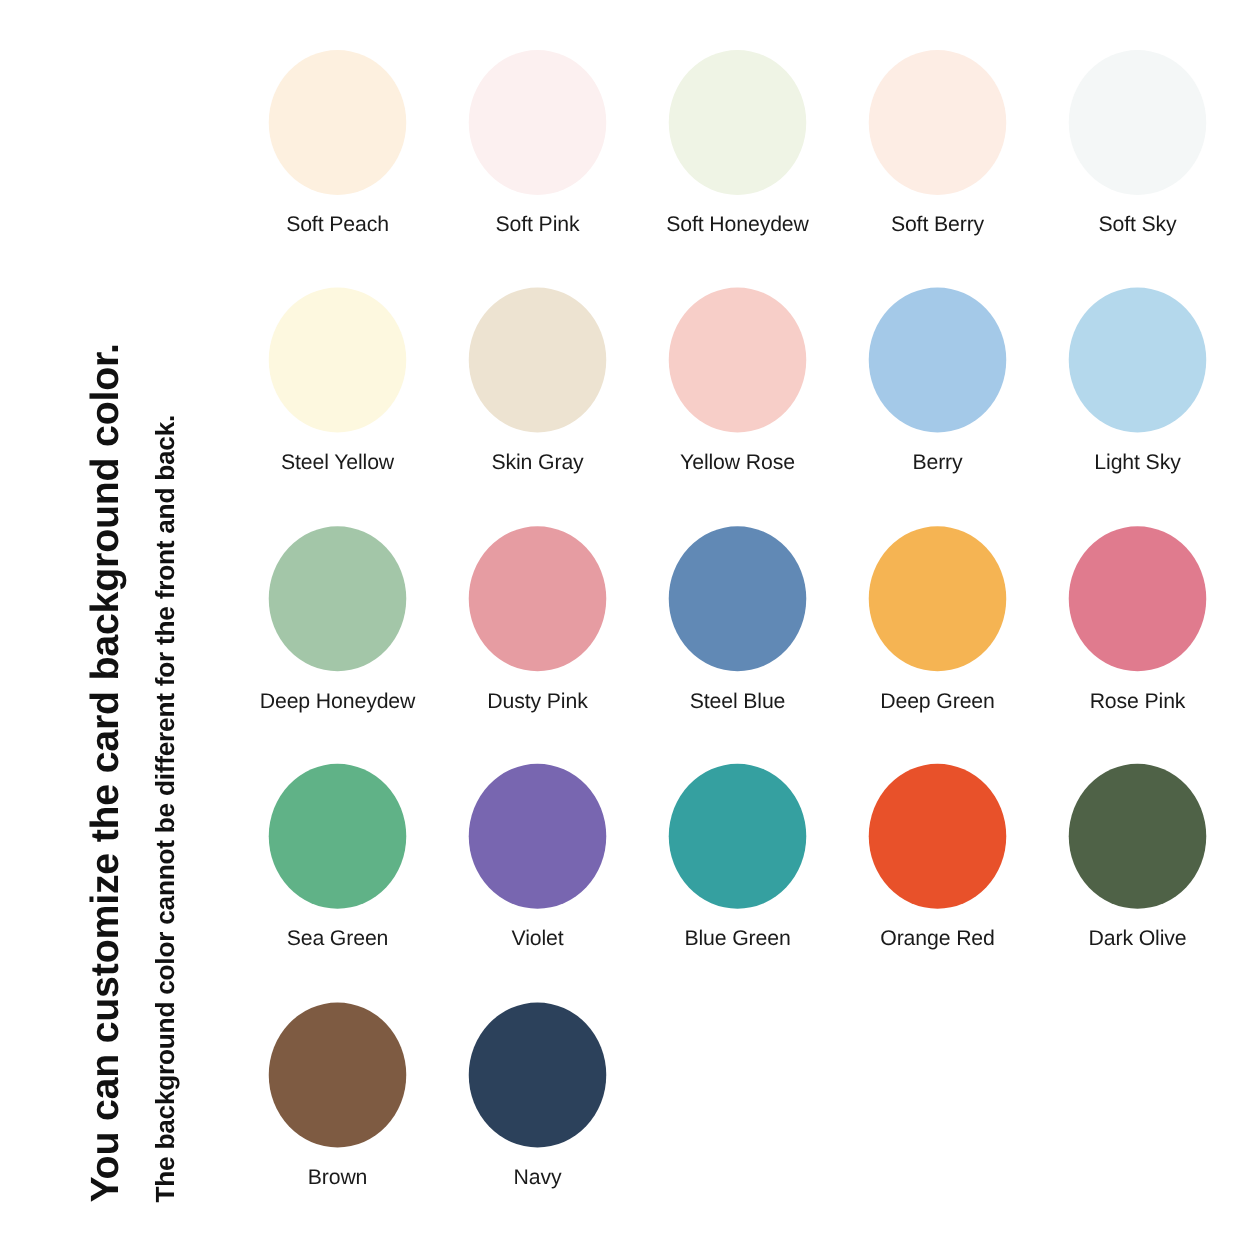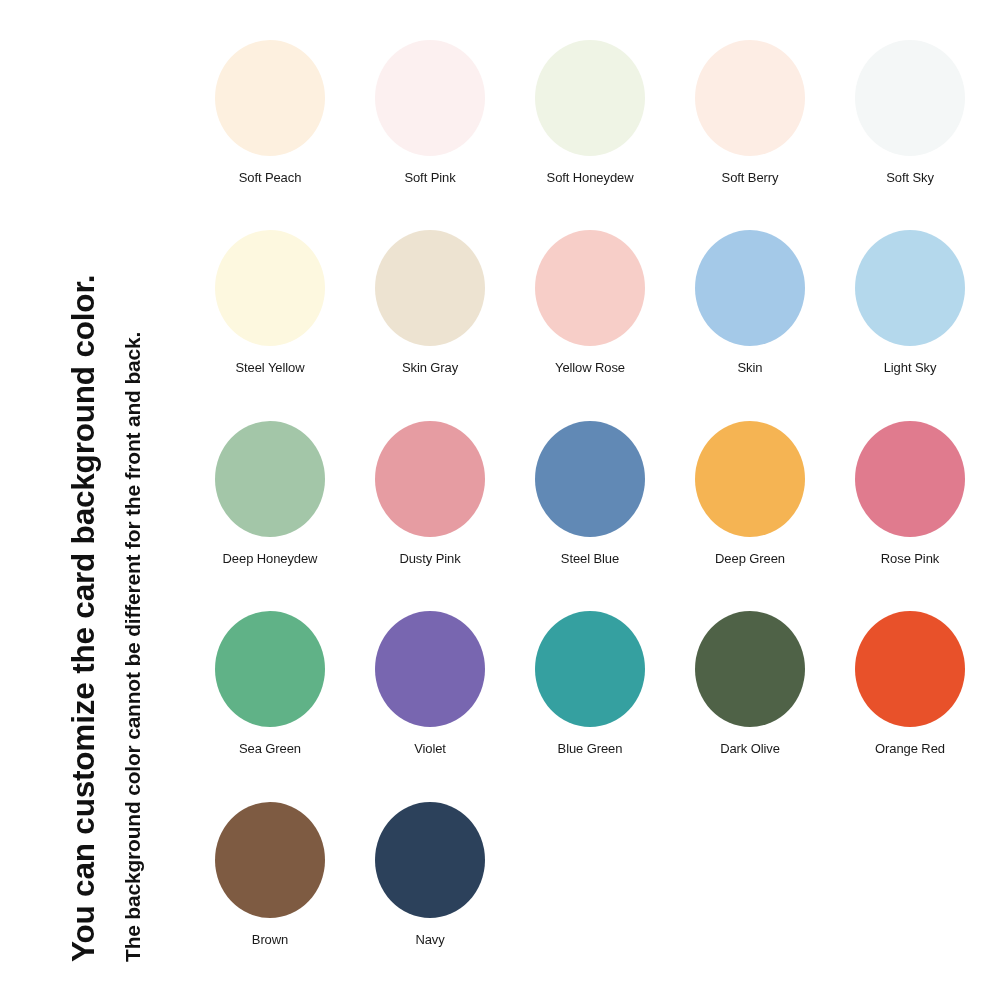--- a/index.html
+++ b/index.html
@@ -83,21 +83,21 @@
 
   .swatch-dot {
     width: 110px;
     height: 116px;
     border-radius: 50%;
     flex: 0 0 auto;
   }
 
   .swatch-label {
     margin-top: 14px;
-    font-size: 13px;
+    font-size: 17px;
     color: #1a1a1a;
     text-align: right;
     font-family: "Liberation Sans", sans-serif;
     letter-spacing: -0.1px;
     white-space: nowrap;
   }
 </style>
 </head>
 <body>
 
@@ -136,21 +136,21 @@
       <div class="swatch-cell">
         <div class="swatch-dot" style="background: rgb(237, 227, 209);"></div>
         <div class="swatch-label">Skin Gray</div>
       </div>
       <div class="swatch-cell">
         <div class="swatch-dot" style="background: rgb(247, 206, 200);"></div>
         <div class="swatch-label">Yellow Rose</div>
       </div>
       <div class="swatch-cell">
         <div class="swatch-dot" style="background: rgb(164, 201, 232);"></div>
-        <div class="swatch-label">Skin</div>
+        <div class="swatch-label">Berry</div>
       </div>
       <div class="swatch-cell">
         <div class="swatch-dot" style="background: rgb(180, 216, 236);"></div>
         <div class="swatch-label">Light Sky</div>
       </div>
       <div class="swatch-cell">
         <div class="swatch-dot" style="background: rgb(163, 198, 168);"></div>
         <div class="swatch-label">Deep Honeydew</div>
       </div>
       <div class="swatch-cell">
@@ -175,28 +175,28 @@
       </div>
       <div class="swatch-cell">
         <div class="swatch-dot" style="background: rgb(120, 102, 176);"></div>
         <div class="swatch-label">Violet</div>
       </div>
       <div class="swatch-cell">
         <div class="swatch-dot" style="background: rgb(53, 160, 160);"></div>
         <div class="swatch-label">Blue Green</div>
       </div>
       <div class="swatch-cell">
+        <div class="swatch-dot" style="background: rgb(232, 81, 42);"></div>
+        <div class="swatch-label">Orange Red</div>
+      </div>
+      <div class="swatch-cell">
         <div class="swatch-dot" style="background: rgb(79, 98, 71);"></div>
         <div class="swatch-label">Dark Olive</div>
       </div>
       <div class="swatch-cell">
-        <div class="swatch-dot" style="background: rgb(232, 81, 42);"></div>
-        <div class="swatch-label">Orange Red</div>
-      </div>
-      <div class="swatch-cell">
         <div class="swatch-dot" style="background: rgb(126, 91, 66);"></div>
         <div class="swatch-label">Brown</div>
       </div>
       <div class="swatch-cell">
         <div class="swatch-dot" style="background: rgb(44, 65, 91);"></div>
         <div class="swatch-label">Navy</div>
       </div>
     </div>
 
 </div>

